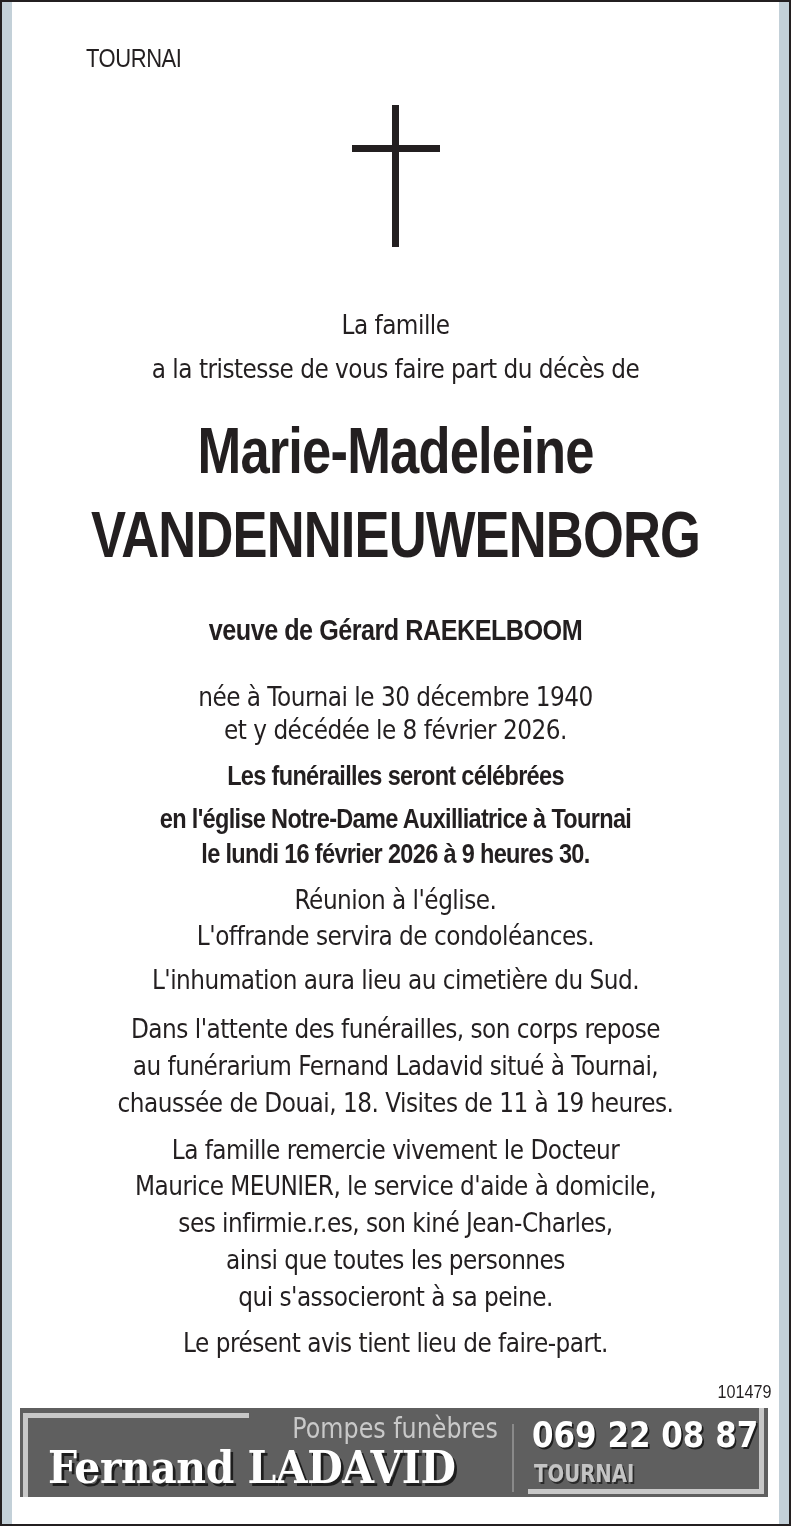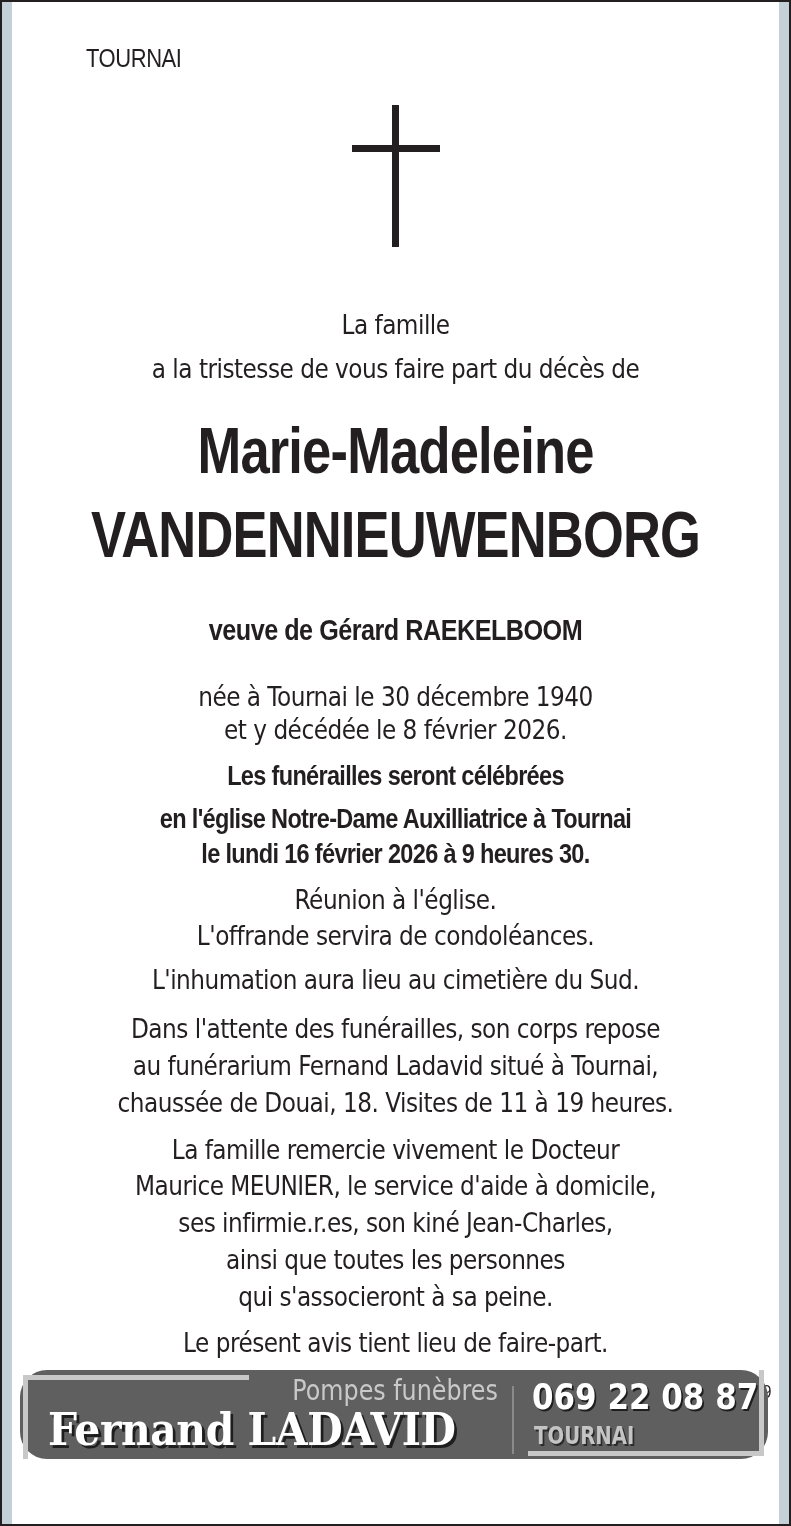--- a/index.html
+++ b/index.html
@@ -49,23 +49,22 @@
     }
     .widow { font-family: "Liberation Sans", sans-serif; font-weight: bold; font-size: 30px; letter-spacing: -0.6px; transform: scaleX(0.84); }
 
     .ref {
       position: absolute; right: 20px; top: 1381px;
       font-family: "Liberation Sans", sans-serif; font-size: 19px;
       transform: scaleX(0.85); transform-origin: right top;
     }
 
     .banner {
-      position: absolute; left: 20px; top: 1370px; width: 748px; height: 89px;
+      position: absolute; left: 20px; top: 1408px; width: 748px; height: 89px;
       background: #5f5f5f;
-      border-radius: 27px;
     }
     .banner .f-top { position: absolute; left: 3px; top: 5px; width: 226px; height: 5px; background: #c8c8c8; }
     .banner .f-left { position: absolute; left: 3px; top: 5px; width: 5px; height: 84px; background: #c8c8c8; }
     .banner .f-bottom { position: absolute; left: 508px; bottom: 3px; width: 236px; height: 5px; background: #c8c8c8; }
     .banner .f-right { position: absolute; right: 4px; top: 0; width: 5px; height: 86px; background: #c8c8c8; }
     .banner .divider { position: absolute; left: 492px; top: 16px; width: 2px; height: 68px; background: #8a8a8a; }
 
     .banner .pf {
       position: absolute; right: 270px; top: 4px;
       font-family: "DejaVu Sans", sans-serif; font-size: 28px; color: #c9c9c9;

